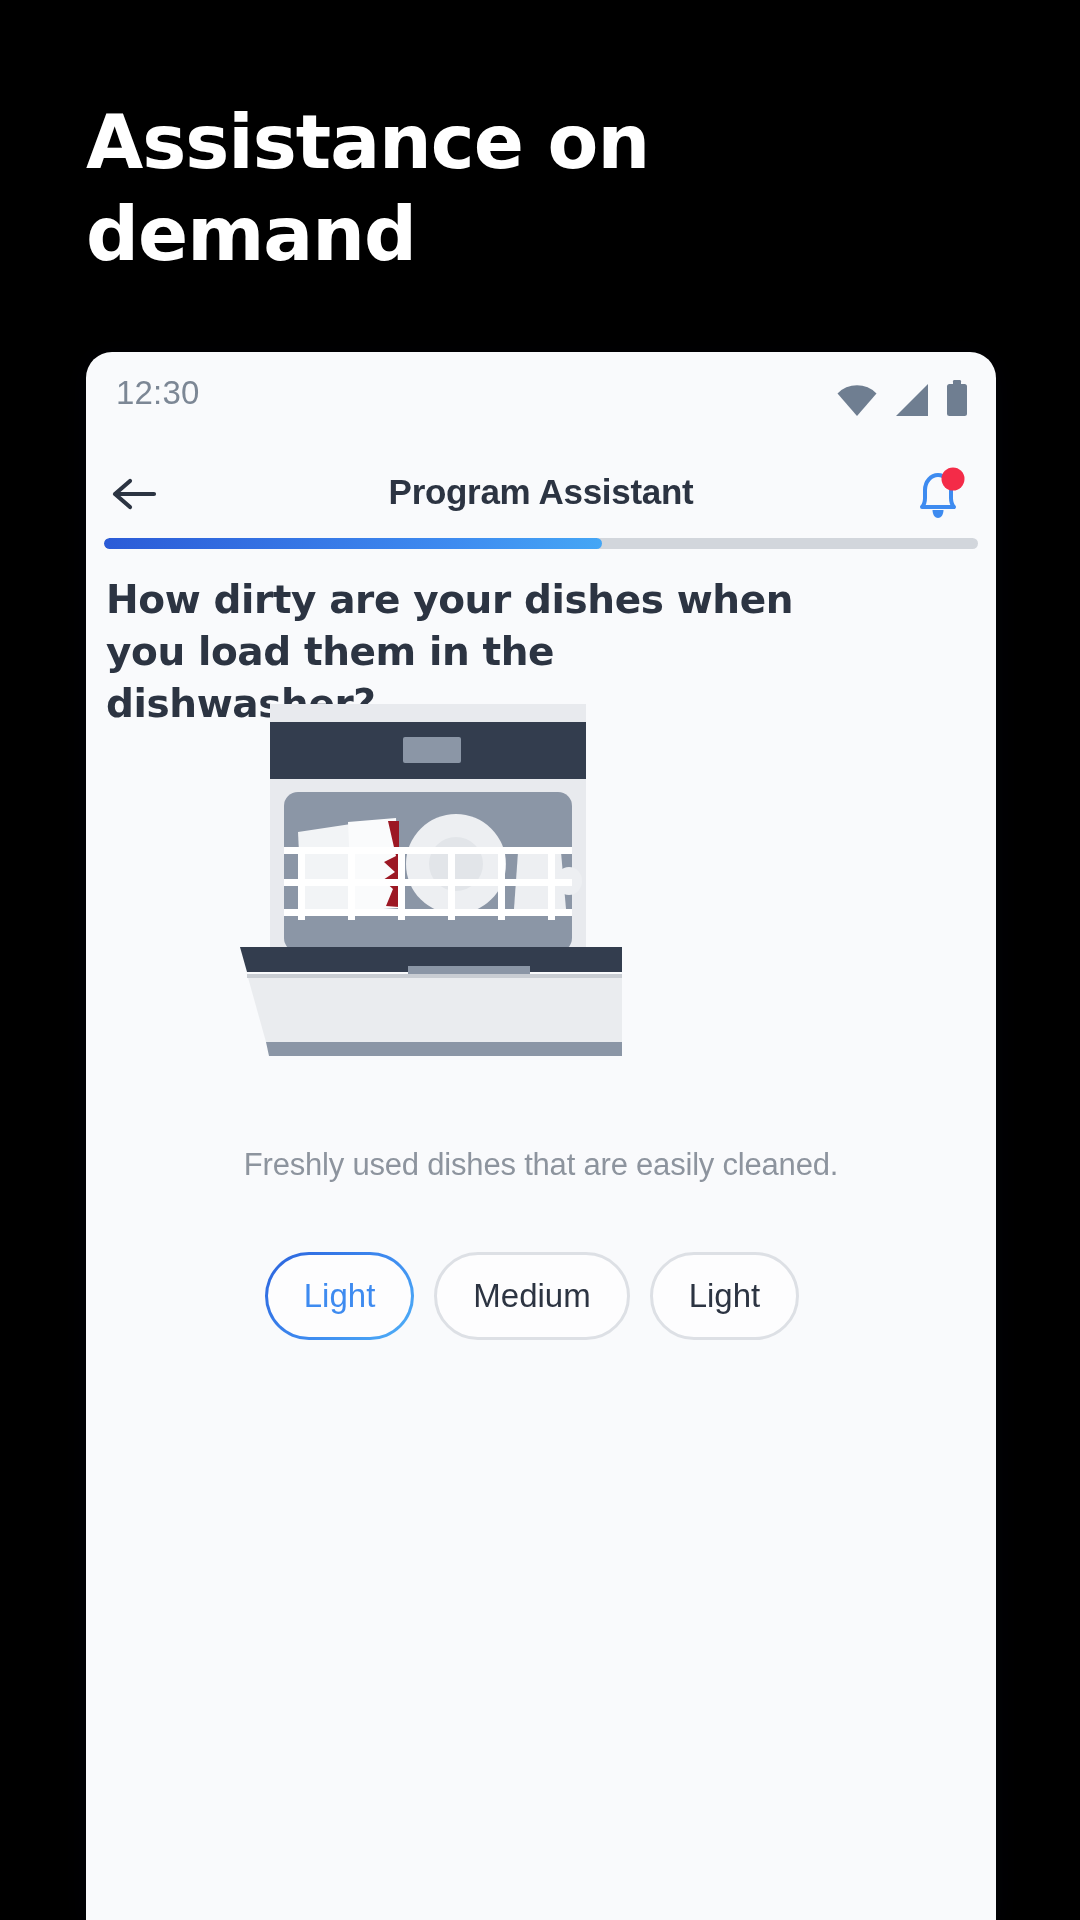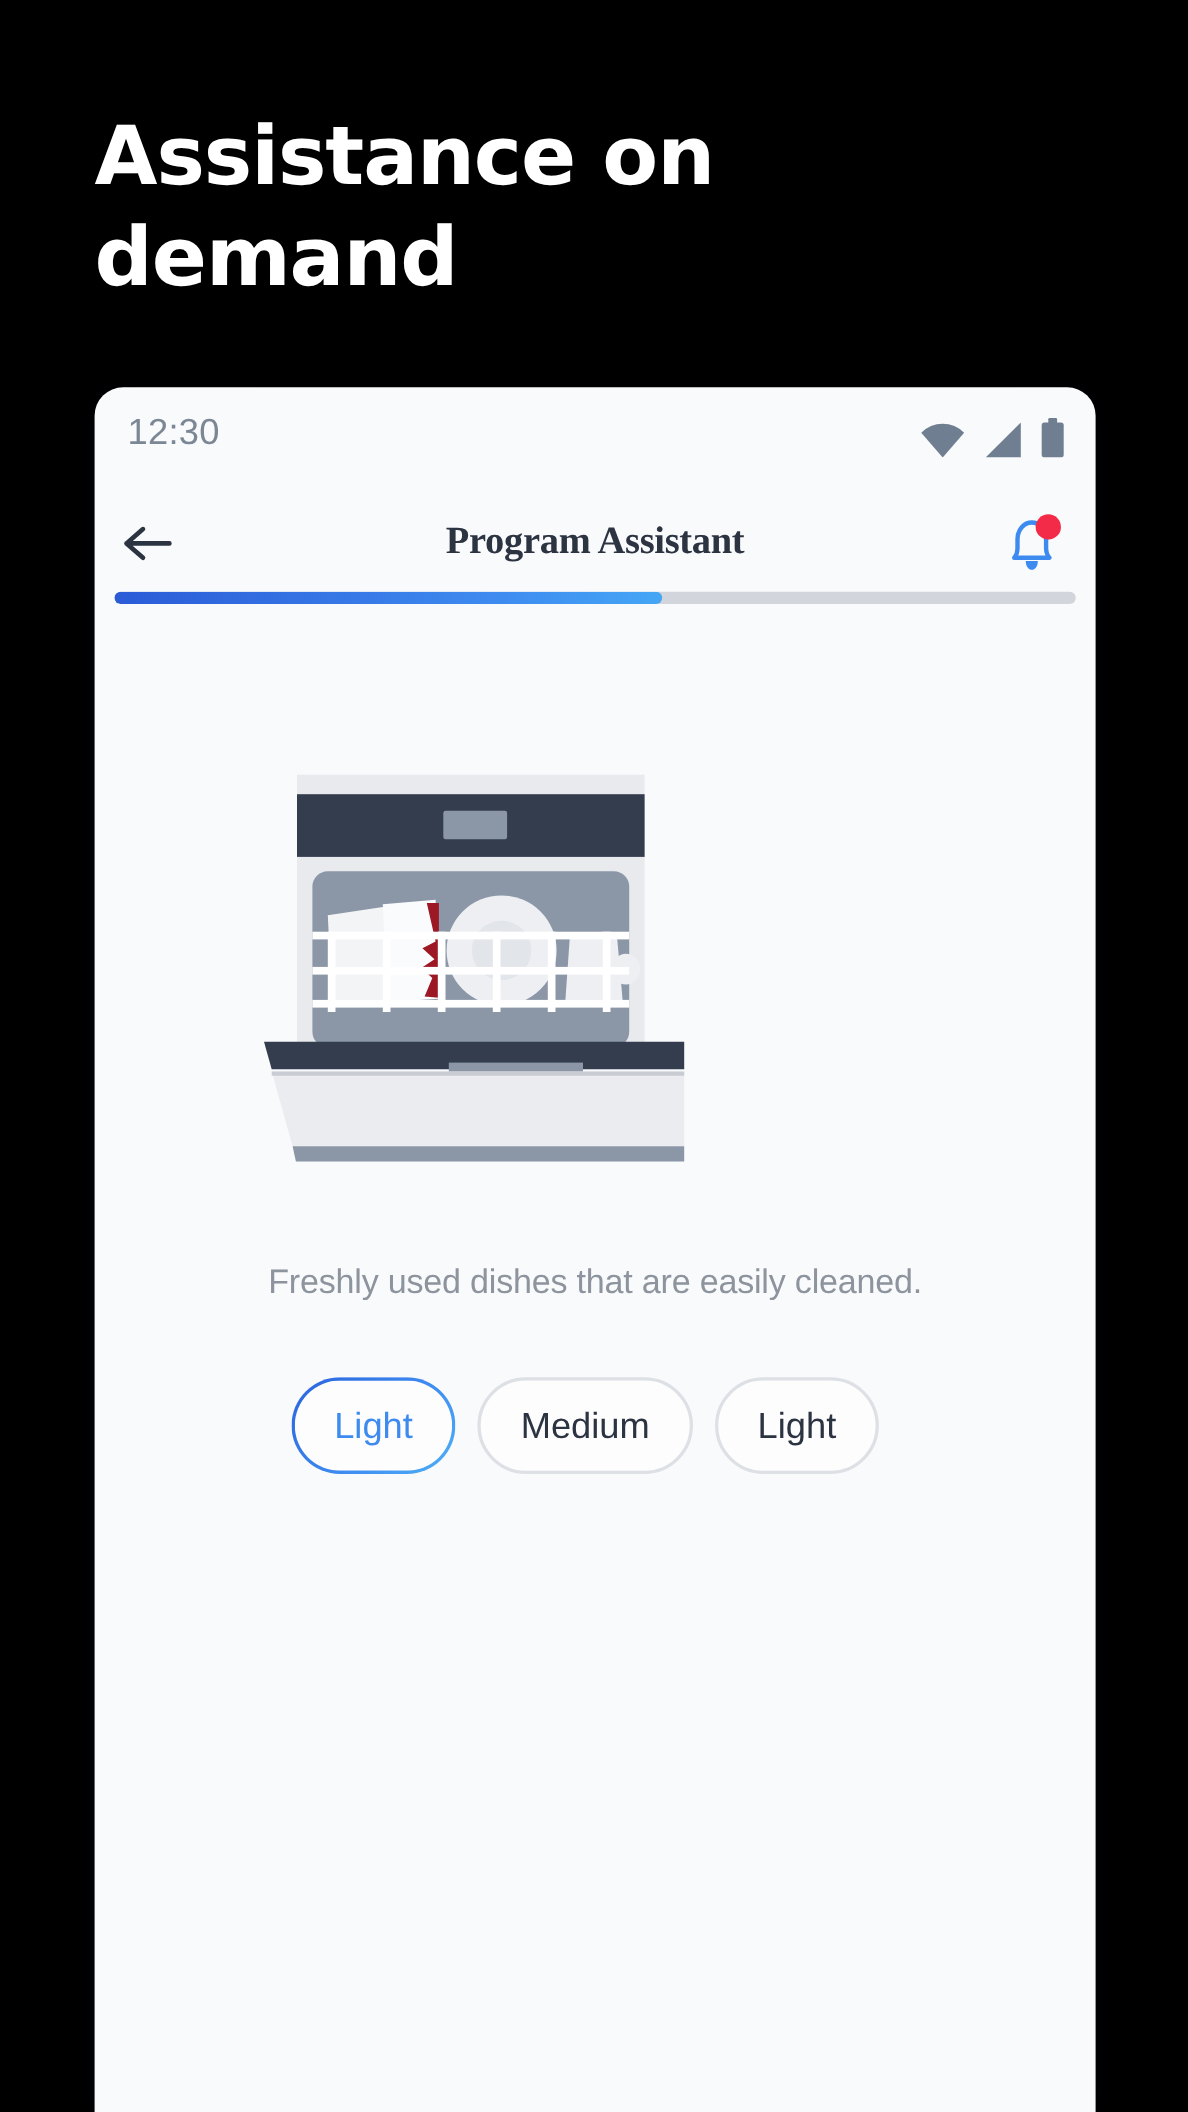--- a/index.html
+++ b/index.html
@@ -97,21 +97,21 @@
     align-items: center;
     justify-content: center;
     cursor: pointer;
   }
   .appbar-title {
     position: absolute;
     left: 0;
     top: 30px;
     width: 910px;
     text-align: center;
-    font-family: Liberation Serif, serif;
+    font-family: Liberation Sans, sans-serif;
     font-size: 35px;
     font-weight: bold;
     color: #2C3442;
     letter-spacing: -0.3px;
   }
   .bell-btn {
     position: absolute;
     right: 24px;
     top: 18px;
     width: 70px;
@@ -246,20 +246,21 @@
           <path d="M30.5 50 L41.5 50 C41.5 55 38.8 58 36 58 C33.2 58 30.5 55 30.5 50 Z" fill="#3E8BF0"></path>
           <circle cx="51" cy="19" r="11.5" fill="#F42B48"></circle>
         </svg>
       </div>
     </div>
 
     <div class="progress-track">
       <div class="progress-fill" id="progress-fill" style="width: 57%;"></div>
     </div>
 
+    <div class="question">How dirty are your dishes when you load them in the dishwasher?</div>
 
     <div class="illus">
       <svg width="390" height="370" viewBox="0 0 390 370">
 
         <rect x="34" y="0" width="316" height="250" fill="#E8EAEE"></rect>
 
         <rect x="34" y="18" width="316" height="57" fill="#333D4E"></rect>
 
         <rect x="167" y="33" width="58" height="26" rx="2" fill="#8B96A6"></rect>
 

